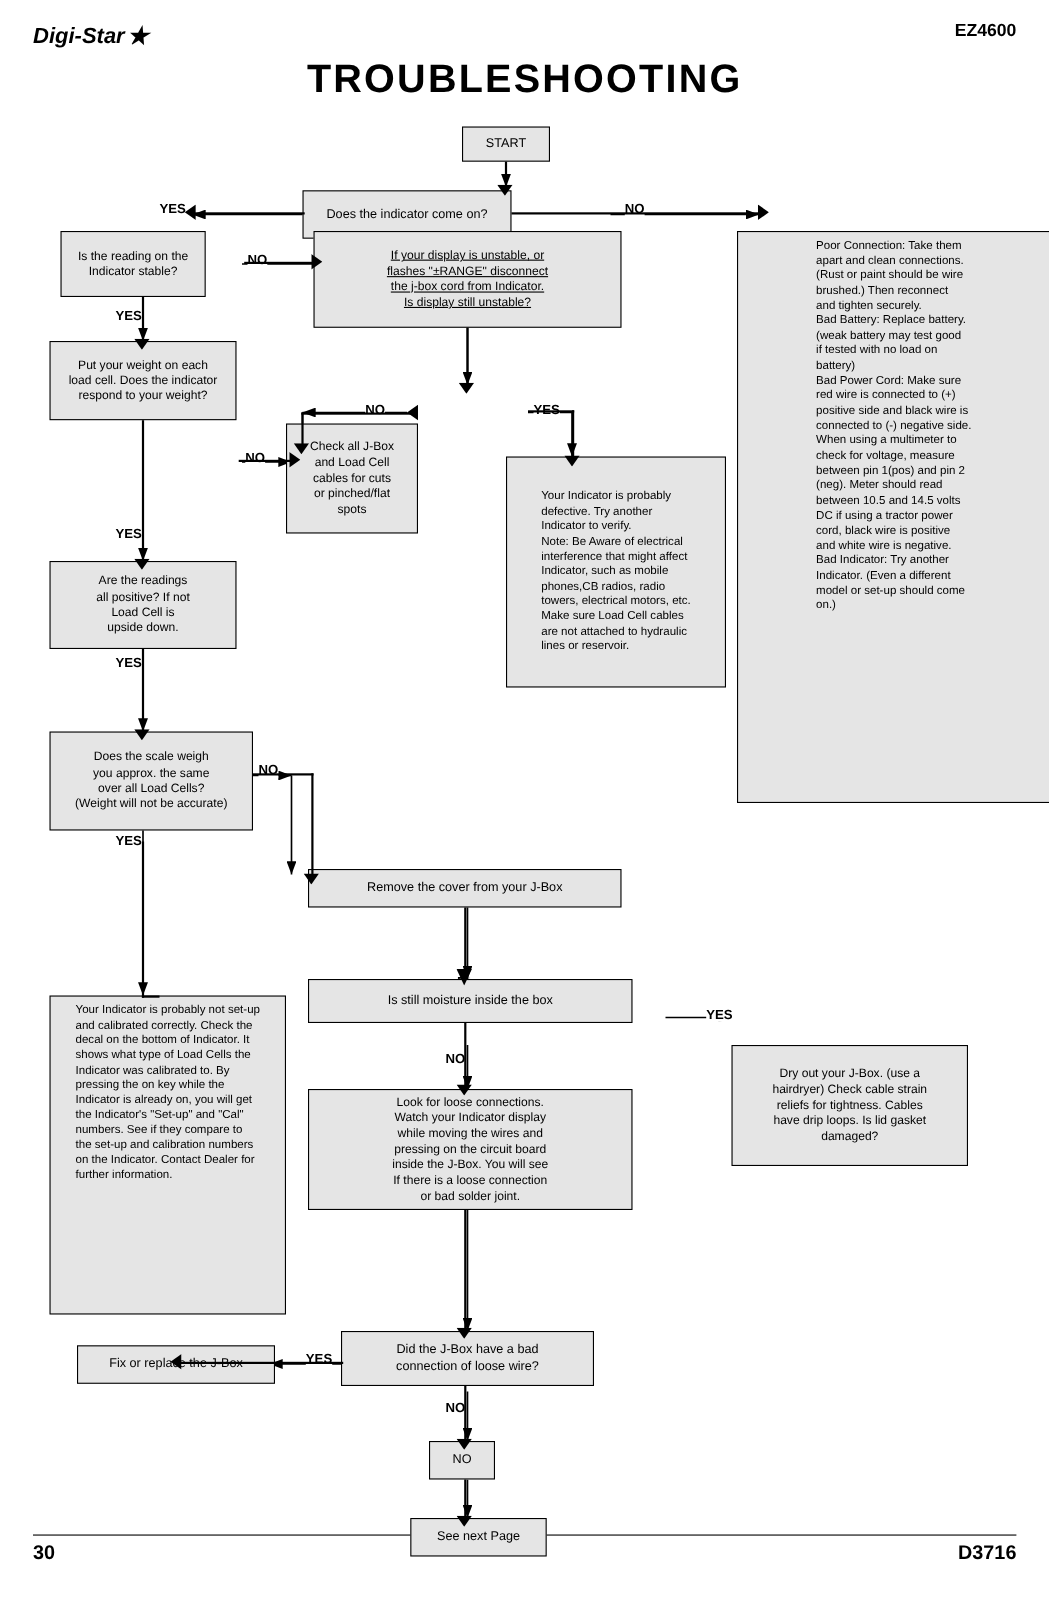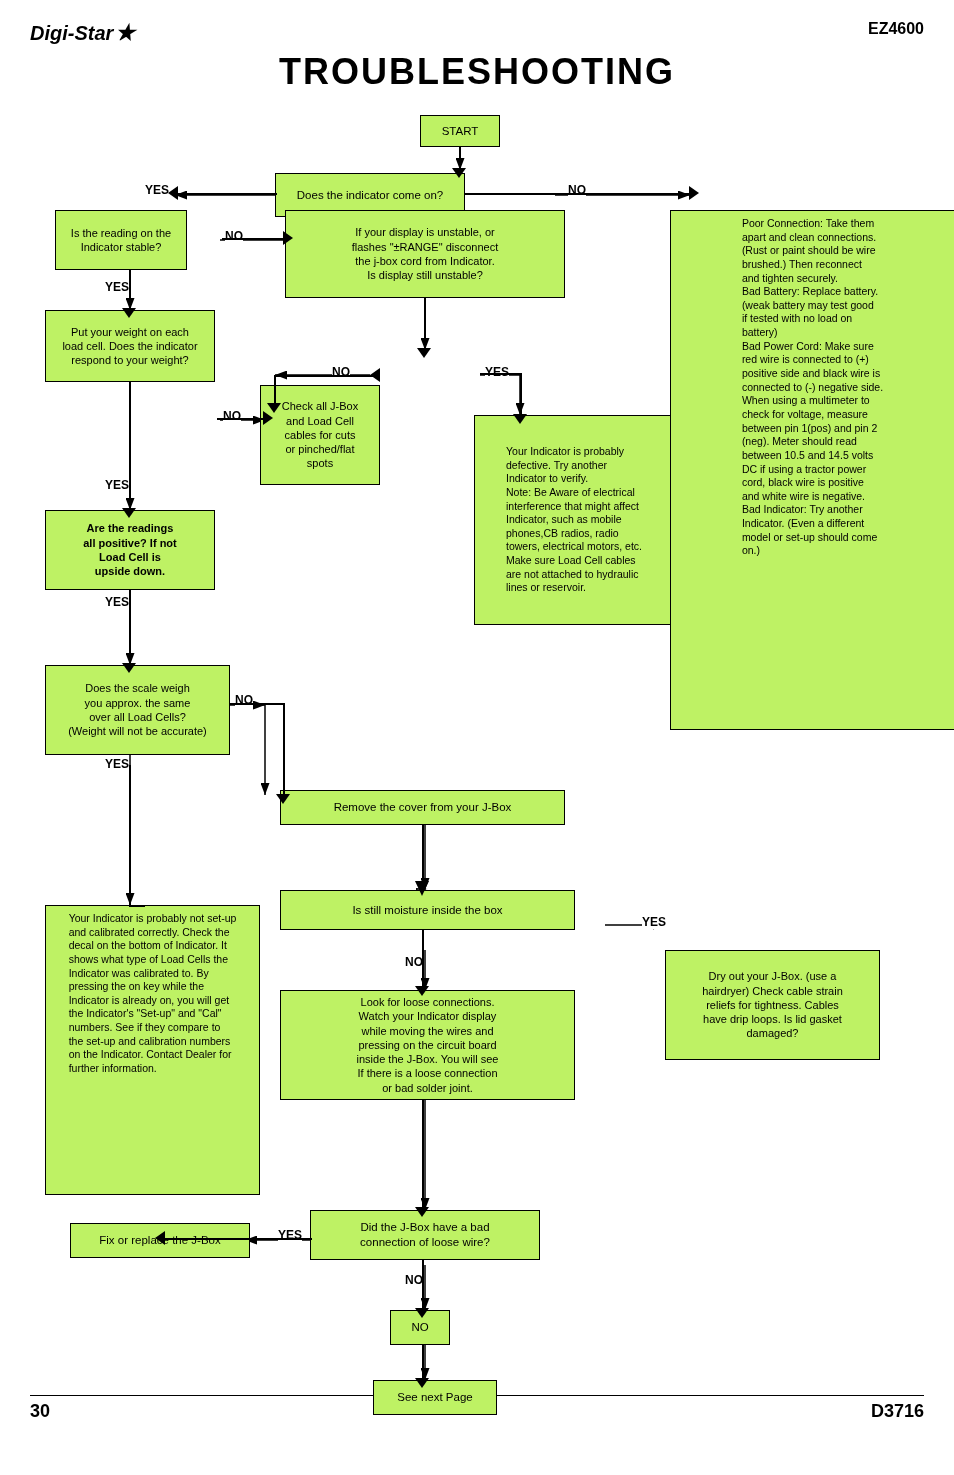--- a/index.html
+++ b/index.html
@@ -69,21 +69,21 @@
     .flowchart {
       position: relative;
       width: 100%;
       height: 1300px;
     }
 
     
     .fc-box {
       position: absolute;
       border: 1.5px solid #000;
-      background: #bef264;
+      background: #e5e5e5;
       text-align: center;
       display: flex;
       align-items: center;
       justify-content: center;
       font-size: 11.5px;
       line-height: 1.3;
       padding: 4px 6px;
     }
 
     .fc-box.text-left {
@@ -207,21 +207,21 @@
     <div class="fc-box" style="left:25px; top:115px; width:132px; height:60px; font-size:11px;">
       <span style="white-space:pre-line;">Is the reading on the
 Indicator stable?</span>
     </div>
 
     <div class="fc-label" style="left:195px; top:134px;">
       <span>NO</span>
     </div>
 
     <div class="fc-box" style="left:255px; top:115px; width:280px; height:88px; font-size:11px;">
-      <span style="white-space:pre-line;">If your display is unstable, or
+      <span style="white-space:pre-line;text-decoration:underline;">If your display is unstable, or
 flashes "±RANGE" disconnect
 the j-box cord from Indicator.
 Is display still unstable?</span>
     </div>
 
     <div class="fc-label" style="left:75px; top:185px;">
       <span>YES</span>
     </div>
 
     <div class="fc-label" style="left:302px; top:270px;">
@@ -247,21 +247,21 @@
     </div>
 
     <div class="fc-box" style="left:230px; top:290px; width:120px; height:100px; font-size:11px;">
       <span style="white-space:pre-line;">Check all J-Box
 and Load Cell
 cables for cuts
 or pinched/flat
 spots</span>
     </div>
 
-    <div class="fc-box" style="left:444px; top:320px; width:200px; height:210px; font-size:10.5px; text-align:left; padding:5px;">
+    <div class="fc-box" style="left:430px; top:320px; width:200px; height:210px; font-size:10.5px; text-align:left; padding:5px;">
       <span style="white-space:pre-line; text-align:left;">Your Indicator is probably
 defective. Try another
 Indicator to verify.
 Note: Be Aware of electrical
 interference that might affect
 Indicator, such as mobile
 phones,CB radios, radio
 towers, electrical motors, etc.
 Make sure Load Cell cables
 are not attached to hydraulic
@@ -290,21 +290,21 @@
 DC if using a tractor power
 cord, black wire is positive
 and white wire is negative.
 Bad Indicator: Try another
 Indicator. (Even a different
 model or set-up should come
 on.)</span>
     </div>
 
     <div class="fc-box" style="left:15px; top:415px; width:170px; height:80px; font-size:11px;">
-      <span style="white-space:pre-line;font-weight:bold;">Are the readings
+      <span style="white-space:pre-line;">Are the readings
 all positive? If not
 Load Cell is
 upside down.</span>
     </div>
 
     <div class="fc-label" style="left:75px; top:500px;">
       <span>YES</span>
     </div>
 
     <div class="fc-box" style="left:15px; top:570px; width:185px; height:90px; font-size:11px;">

